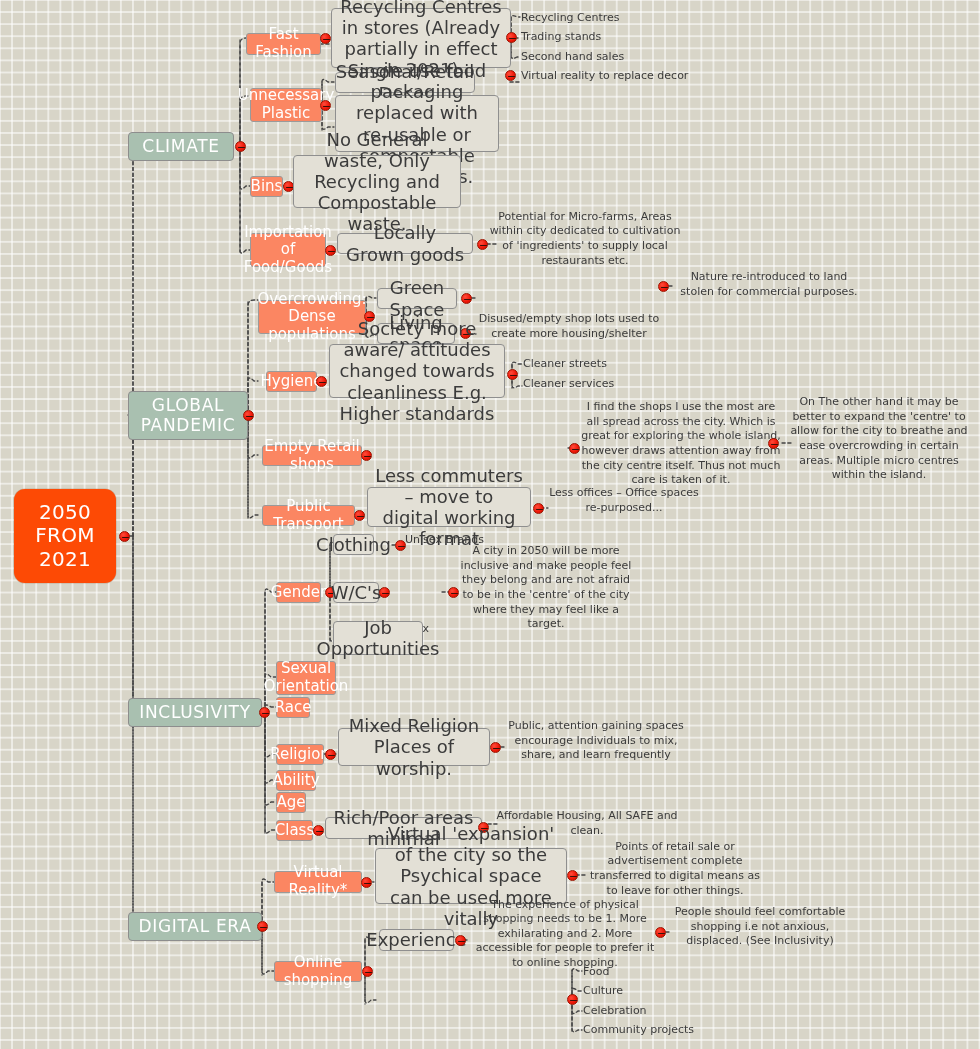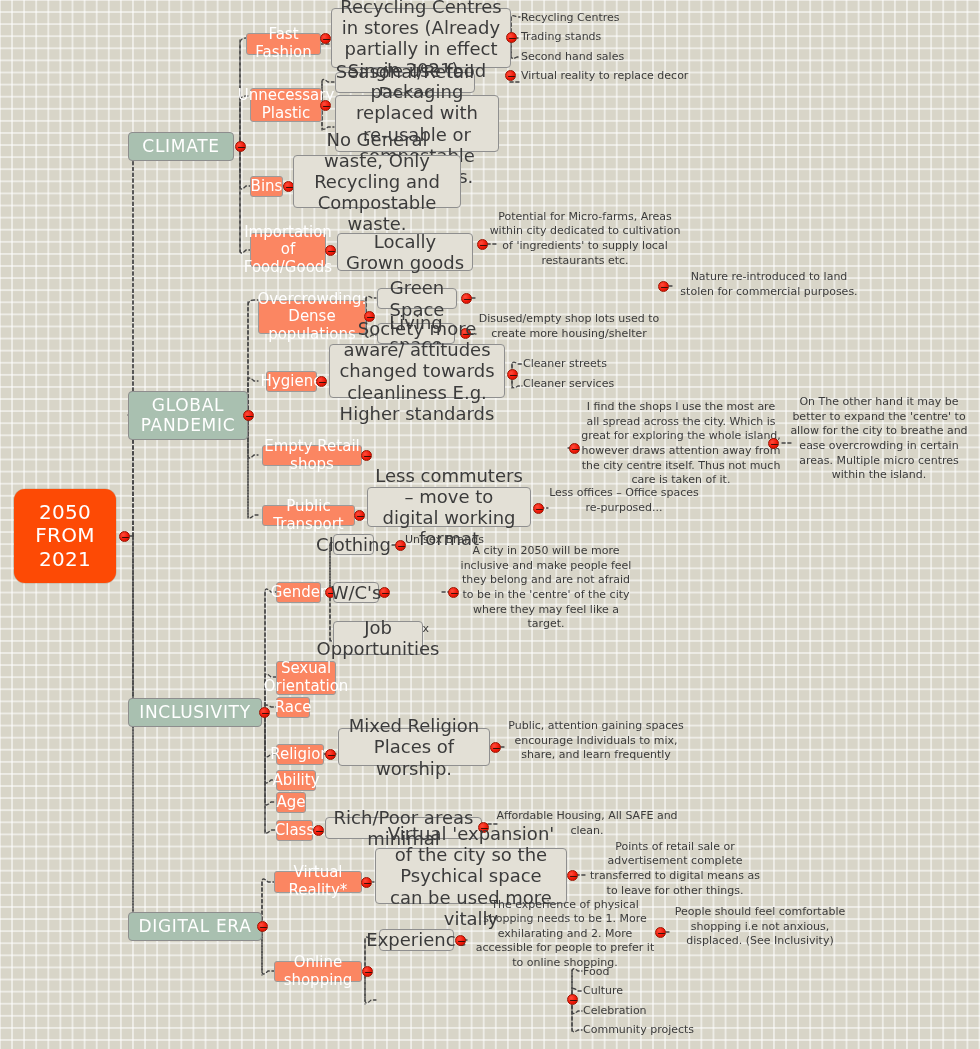--- a/index.html
+++ b/index.html
@@ -233,21 +233,21 @@
   <div class="node n-text" style="left:521px; top:69px; width:180px; height:14px; justify-content:flex-start;">Virtual reality to replace decor</div>
   <div class="node n-box" style="left:335px; top:95px; width:164px; height:57px;">Single use food packaging replaced with re-usable or compostable alternatives.</div>
 
   <div class="node n-salmon" style="left:250px; top:176px; width:33px; height:21px;">Bins</div>
   <div class="dot" style="left:283px; top:181px;"></div>
   <div class="node n-box" style="left:293px; top:155px; width:168px; height:53px;">No General waste, Only Recycling and Compostable waste.</div>
 
   <div class="node n-salmon" style="left:250px; top:233px; width:76px; height:34px;">Importation of
 Food/Goods</div>
   <div class="dot" style="left:325px; top:245px;"></div>
-  <div class="node n-box" style="left:337px; top:233px; width:136px; height:38px;">Locally Grown goods</div>
+  <div class="node n-box" style="left:337px; top:233px; width:136px; height:21px;">Locally Grown goods</div>
   <div class="dot" style="left:477px; top:239px;"></div>
   <div class="node n-text" style="left:489px; top:211px; width:192px; height:56px;">Potential for Micro-farms, Areas within city dedicated to cultivation of 'ingredients' to supply local restaurants etc.</div>
 
   <div class="node n-salmon" style="left:258px; top:300px; width:108px; height:34px;">Overcrowding:
 Dense populations</div>
   <div class="dot" style="left:364px; top:311px;"></div>
   <div class="node n-box" style="left:377px; top:288px; width:80px; height:21px;">Green Space</div>
   <div class="dot" style="left:461px; top:293px;"></div>
   <div class="dot" style="left:658px; top:281px;"></div>
   <div class="node n-text" style="left:675px; top:271px; width:188px; height:28px;">Nature re-introduced to land stolen for commercial purposes.</div>

